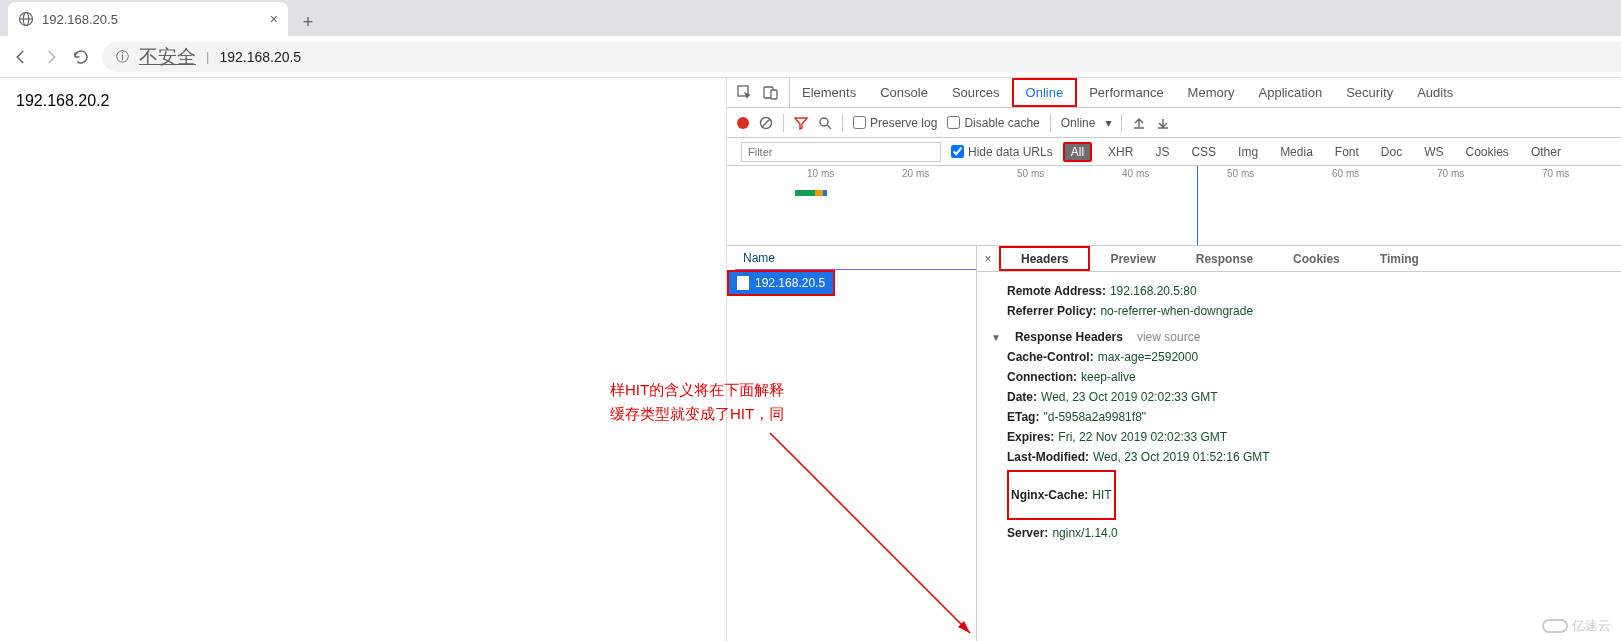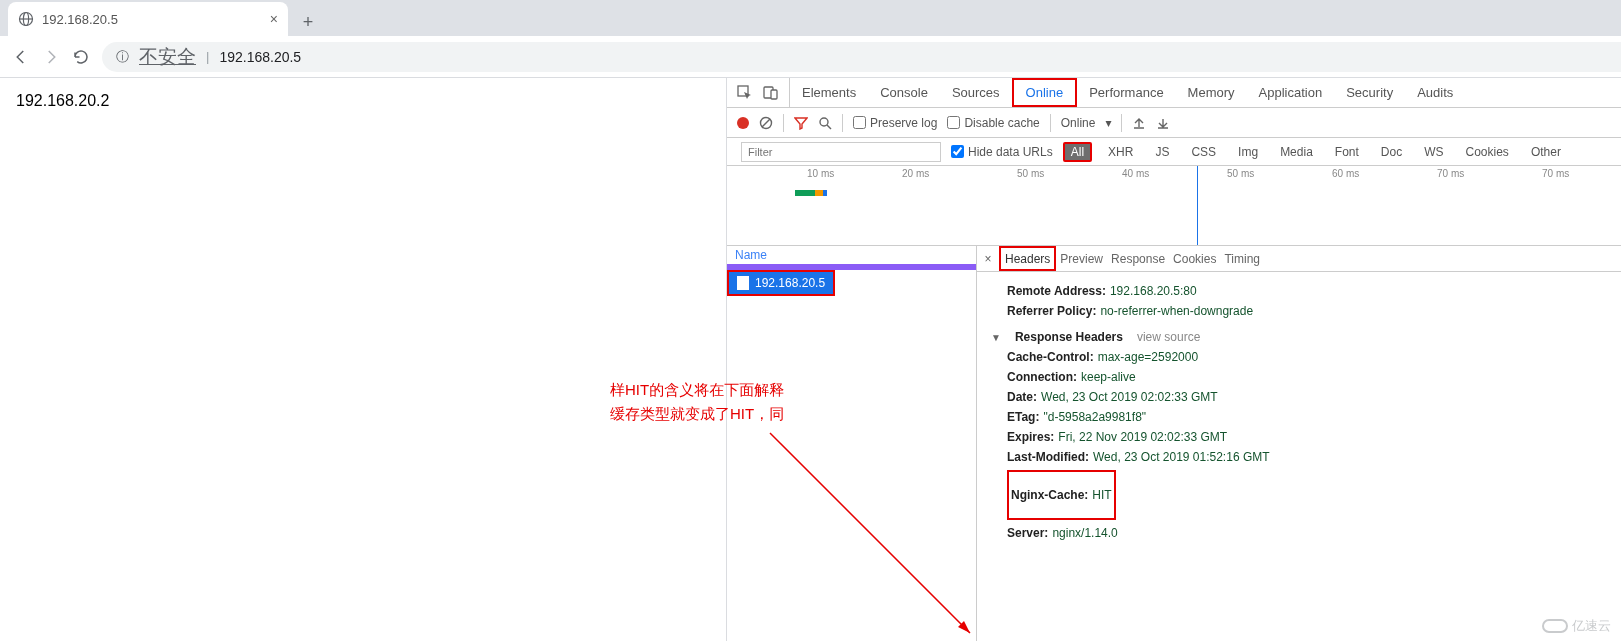--- a/index.html
+++ b/index.html
@@ -50,29 +50,29 @@
 .dt-timeline { height: 80px; border-bottom: 1px solid #ccc; position: relative; font-size: 10px; color: #888; }
 .tl-tick { position: absolute; top: 2px; }
 .tl-seg { position: absolute; top: 24px; height: 6px; }
 .tl-seg.g { background: #0f9d58; width: 20px; left: 68px; }
 .tl-seg.o { background: #f29900; width: 8px; left: 88px; }
 .tl-seg.b { background: #1a73e8; width: 4px; left: 96px; }
 .tl-cursor { position: absolute; top: 0; bottom: 0; width: 1px; background: #1a73e8; }
 
 .dt-split { flex: 1; display: flex; }
 .req-list { width: 250px; border-right: 1px solid #ccc; }
-.req-head { height: 24px; border-bottom: 6px solid #8b5cf6; display: flex; align-items: center; padding: 0 8px; color: #3b82f6; }
+.req-head { height: 24px; border-bottom: 1px solid #8b5cf6; display: flex; align-items: center; padding: 0 8px; color: #0c4a6e; margin-left: 8px; }
 .req-row { height: 22px; display: flex; align-items: center; gap: 6px; padding: 0 8px; background: #1a73e8; color: #fff; cursor: pointer; }
 .req-box { border: 2px solid #e60000; display: inline-block; padding: 0; }
 .req-row .doc-icon { width: 12px; height: 14px; background:#fff; border:1px solid #fff; }
 
 .detail { flex: 1; display: flex; flex-direction: column; }
 .detail-tabs { height: 26px; border-bottom: 1px solid #ccc; display: flex; align-items: stretch; }
 .detail-close { width: 22px; display:flex; align-items:center; justify-content:center; color:#666; cursor:pointer; border-right: 0; }
-.dtab { padding: 0 4px; display: flex; align-items: center; color: #666; cursor: pointer; }
+.dtab { padding: 0 20px; display: flex; align-items: center; color: #666; cursor: pointer; font-weight: bold; }
 .dtab.active { border: 2px solid #e60000; color: #333; }
 
 .detail-body { flex: 1; overflow: auto; padding: 6px 14px; font-size: 12px; }
 .hdr-line { margin: 6px 0 6px 16px; }
 .hdr-line b { font-weight: 600; color: #222; }
 .hdr-line .v { font-family: Liberation Sans, sans-serif; color: #14532d; margin-left: 4px; }
 .section { margin: 12px 0 4px 0; display: flex; align-items: center; gap: 14px; }
 .section .tri { color: #666; font-size: 10px; }
 .section .name { font-weight: 700; color: #222; }
 .section .vs { color: #888; }

